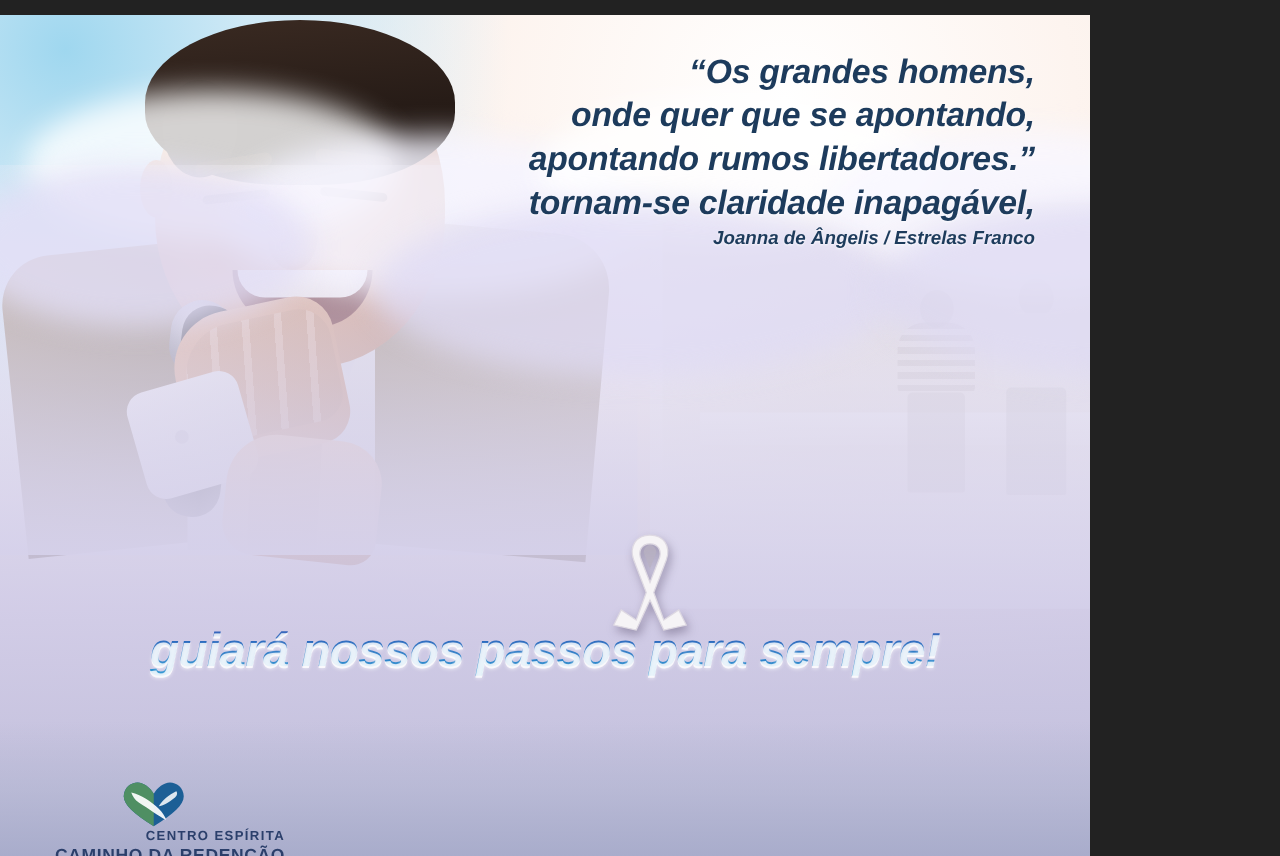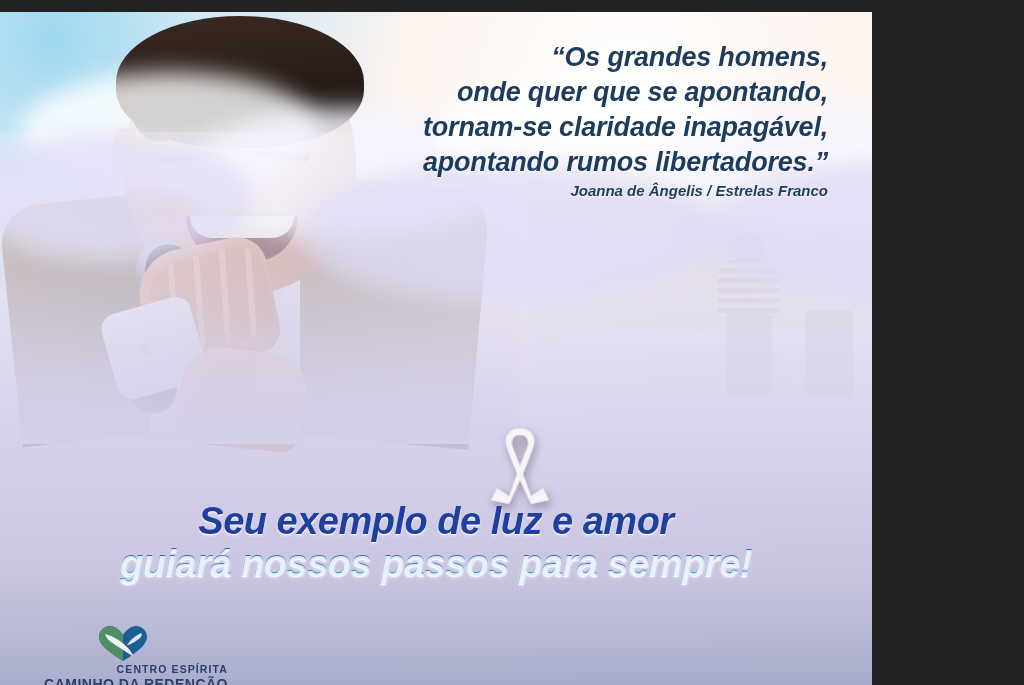--- a/index.html
+++ b/index.html
@@ -246,27 +246,26 @@
     <svg width="66" height="84" viewBox="0 0 66 84">
       <path d="M33 6 C22 6 16 15 20 26 L30 52 L22 74 L10 66 L4 78 L22 82 L33 58 L44 82 L62 78 L56 66 L44 74 L36 52 L46 26 C50 15 44 6 33 6 Z
                M33 13 C40 13 43 19 40 26 L33 44 L26 26 C23 19 26 13 33 13 Z" fill="#f6f4f6" stroke="#ded9e2" stroke-width="1"></path>
       <path d="M28 20 C28 16 31 14 33 14 C35 14 38 16 38 20 L33 33 Z" fill="#b8b2c2" opacity=".75"></path>
     </svg>
   </div>
 
   <div class="quote">
     <span class="ln">“Os grandes homens,</span>
     <span class="ln">onde quer que se apontando,</span>
+    <span class="ln">apontando rumos libertadores.”</span>
     <span class="ln">tornam-se claridade inapagável,</span>
-    <span class="ln">apontando rumos libertadores.”</span>
   </div>
   <div class="attrib">Joanna de Ângelis / Estrelas Franco</div>
 
   <div class="headline">
-    <span class="h2">Seu exemplo de luz e amor</span>
     <span class="h3">guiará nossos passos para sempre!</span>
   </div>
 
   <div class="logo logo-left">
     <div class="logo-mark">
       <svg width="52" height="38" viewBox="0 0 52 38">
         <path d="M26 36 C10 26 2 19 2 12 C2 5 8 1 13 1 C18 1 23 5 26 10 C29 5 34 1 39 1 C44 1 50 5 50 12 C50 19 42 26 26 36 Z" fill="#1c5f96"></path>
         <path d="M26 36 C10 26 2 19 2 12 C2 5 8 1 13 1 C18 1 23 5 26 10 L26 36 Z" fill="#4f8f63"></path>
         <path d="M8 9 C16 11 24 16 30 22 C33 25 35 28 36 31 C30 28 22 22 14 17 C11 15 9 12 8 9 Z" fill="#ffffff" opacity=".92"></path>
         <path d="M44 8 C38 11 33 15 30 20 C33 20 38 17 43 13 C45 11 45 9 44 8 Z" fill="#ffffff" opacity=".85"></path>

